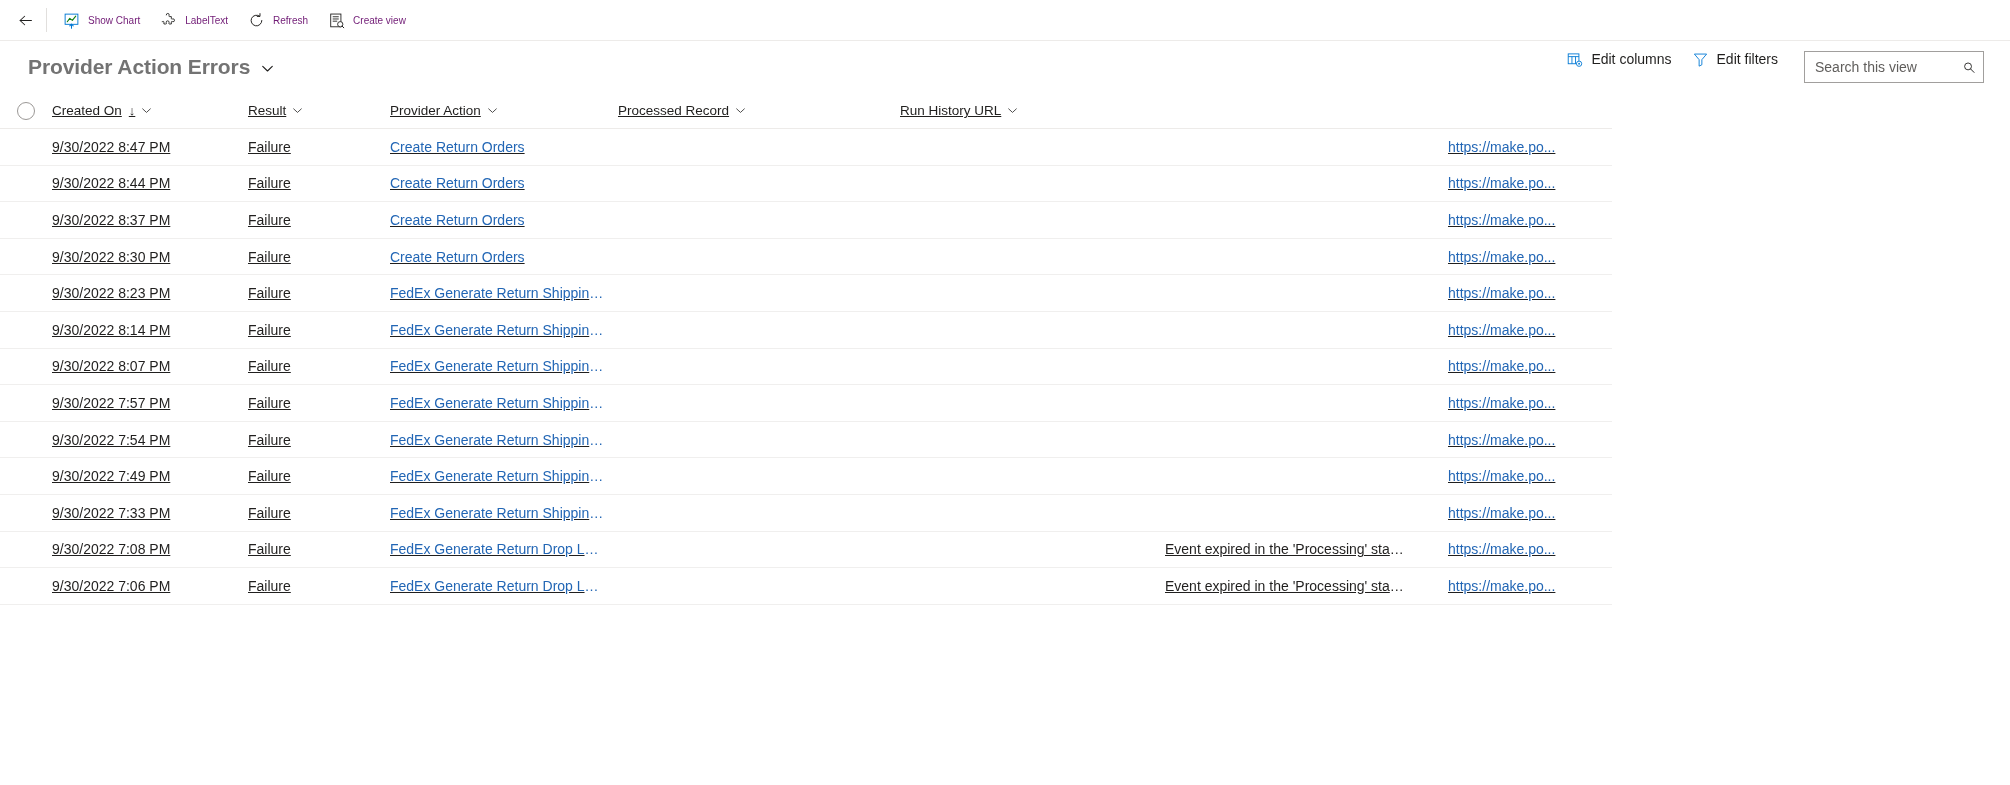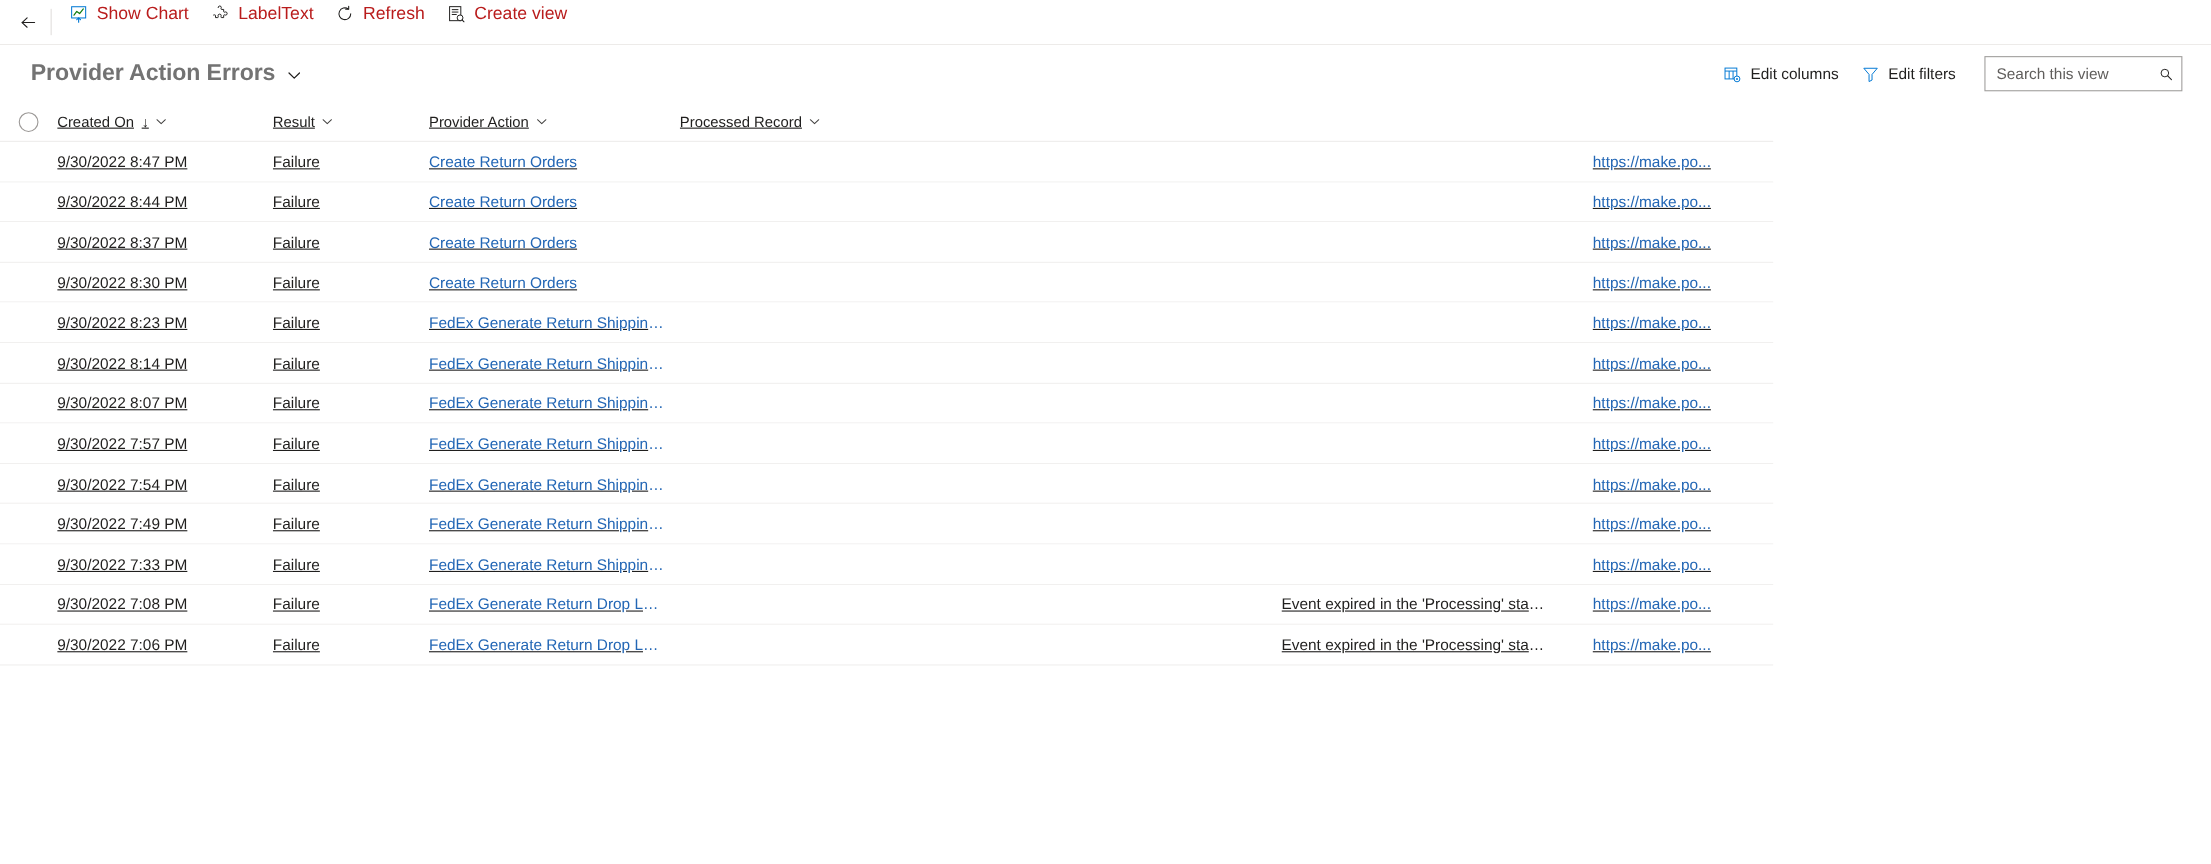--- a/index.html
+++ b/index.html
@@ -25,26 +25,26 @@
     display: flex; align-items: center; justify-content: center;
     cursor: pointer;
   }
   .cb-divider {
     width: 1px; height: 24px;
     background: #e1dfdd;
     margin: 0 6px 0 2px;
   }
   .cb-item {
     height: 32px;
-    display: flex; align-items: flex-start;
+    display: flex; align-items: center;
     gap: 8px;
     padding: 0 10px;
     cursor: pointer;
-    font-size: 16px;
-    color: #b91c1c;
+    font-size: 10px;
+    color: #701a75;
     white-space: nowrap;
   }
   .cb-icon { width: 17px; height: 17px; display: block; flex: 0 0 17px; }
 
   
   .titlerow {
     height: 52px;
     display: flex;
     align-items: center;
     padding: 0 26px 0 28px;
@@ -58,21 +58,21 @@
   }
   .title-chevron {
     margin-left: 11px;
     display: flex; align-items: center;
     cursor: pointer;
     padding-top: 3px;
   }
   .spacer { flex: 1 1 auto; }
   .right-cmd {
     height: 32px;
-    display: flex; align-items: center; gap: 8px;
+    display: flex; gap: 8px;
     padding: 0 10px;
     cursor: pointer;
     font-size: 14px;
     color: #201f1e;
     white-space: nowrap;
   }
   .searchbox {
     margin-left: 16px;
     width: 180px; height: 32px;
     border: 1px solid #a19f9d;
@@ -268,20 +268,28 @@
       </span>
     </div>
     <div class="hcell c-proc">
       <span>Processed Record</span>
       <span class="hchev">
         <svg width="11" height="11" viewBox="0 0 12 12">
             <path d="M1.8 4.2 L6 8.1 L10.2 4.2" fill="none" stroke="#201f1e" stroke-width="1" stroke-linecap="round" stroke-linejoin="round"></path>
           </svg>
       </span>
     </div>
+    <div class="hcell c-url" style="padding-left:0">
+      <span>Run History URL</span>
+      <span class="hchev">
+        <svg width="11" height="11" viewBox="0 0 12 12">
+            <path d="M1.8 4.2 L6 8.1 L10.2 4.2" fill="none" stroke="#201f1e" stroke-width="1" stroke-linecap="round" stroke-linejoin="round"></path>
+          </svg>
+      </span>
+    </div>
   </div>
 
   <div id="rows-container">
       <div class="row">
         <div class="sel-cell"></div>
         <div class="cell c-created">9/30/2022 8:47 PM</div>
         <div class="cell c-result">Failure</div>
         <div class="cell c-action link">Create Return Orders</div>
         <div class="cell c-step"></div>
         <div class="cell c-proc"></div>

